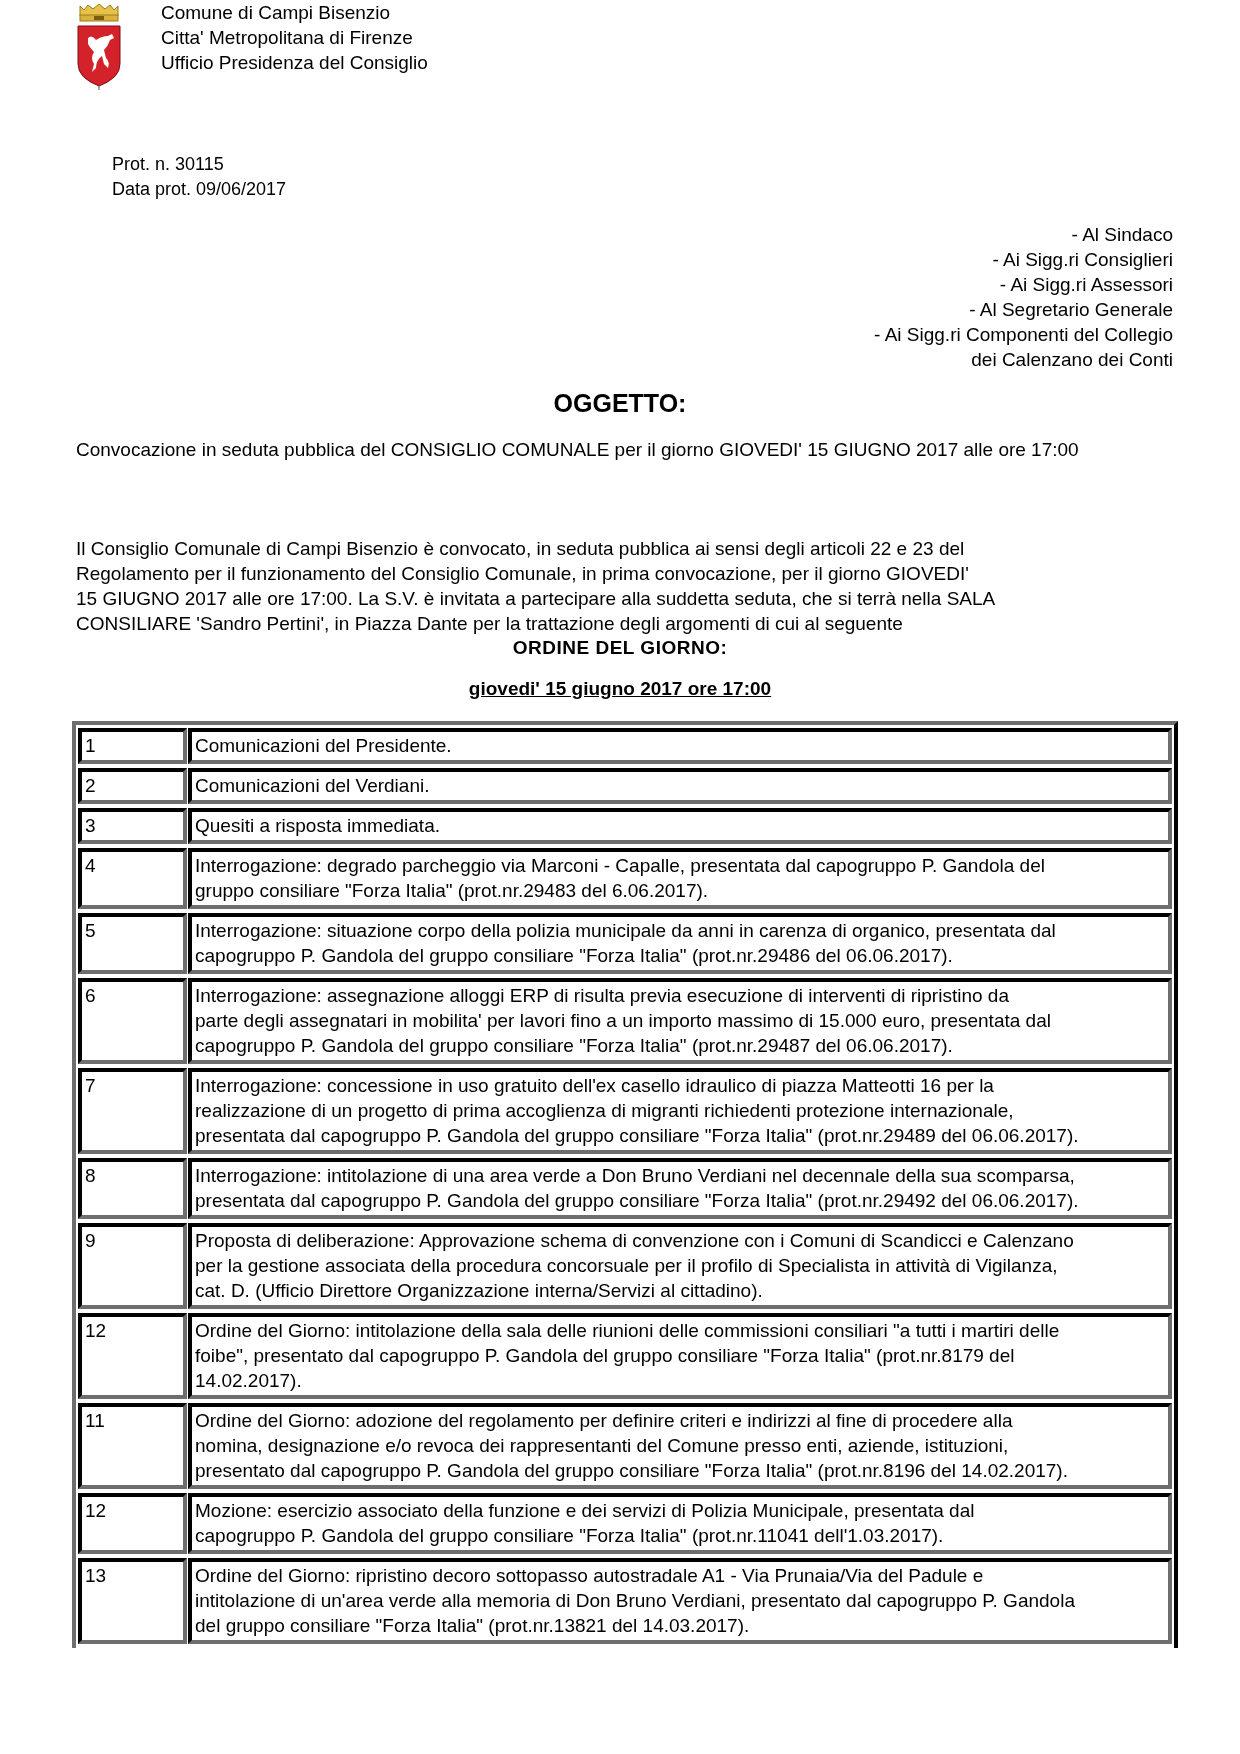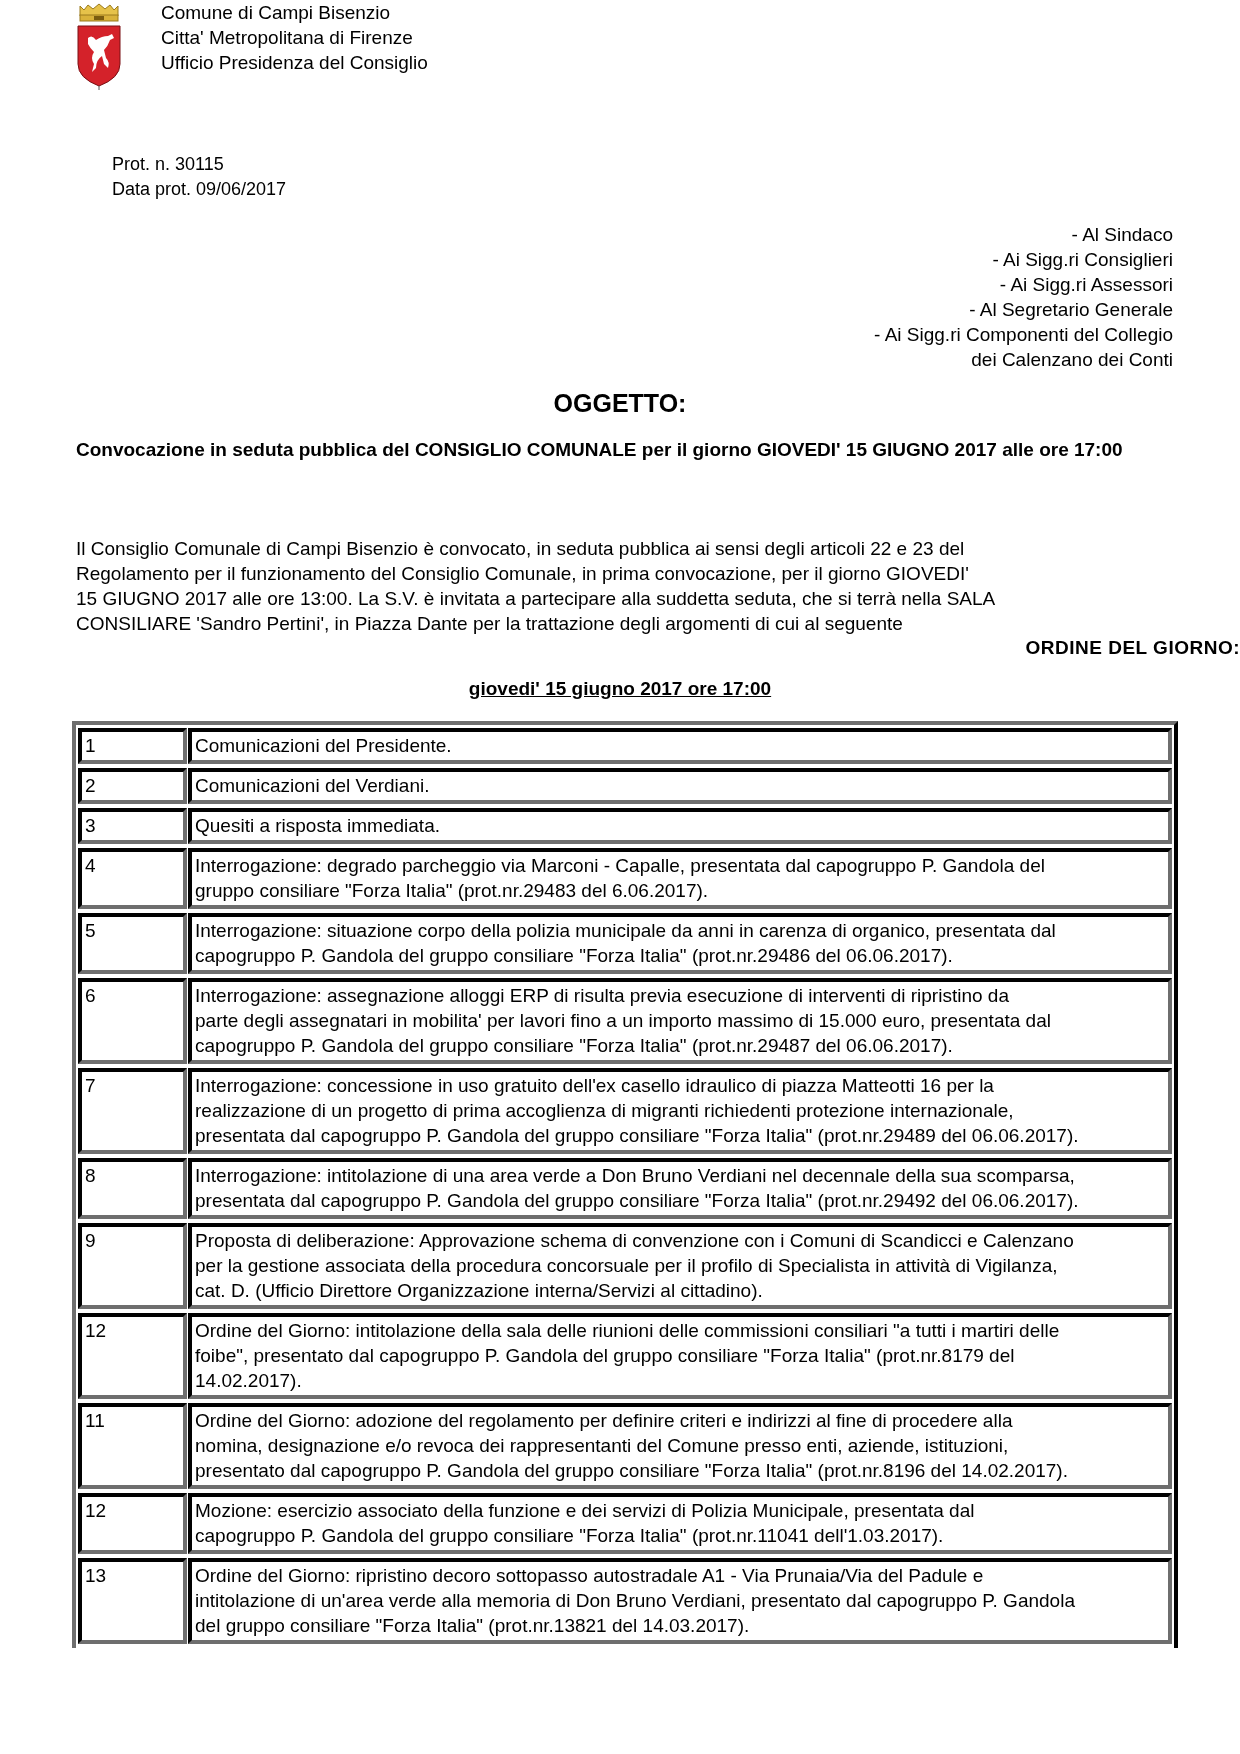--- a/index.html
+++ b/index.html
@@ -12,27 +12,27 @@
   .header-lines { left: 145px; top: 0px; font-size: 19px; line-height: 25px; margin-left: 16px; }
   .prot { left: 76px; top: 152px; font-size: 18px; line-height: 25px; margin-left: 36px; }
   .recipients {
     right: 67px; top: 222px; font-size: 19px; line-height: 25px; text-align: right;
   }
   .oggetto-label {
     left: 0; width: 1240px; top: 391px; text-align: center;
     font-size: 25px; font-weight: bold; line-height: 25px;
   }
   .subject {
-    left: 76px; width: 1100px; top: 437px; font-size: 19px; line-height: 25px; font-weight: bold;
+    left: 76px; width: 1100px; top: 437px; font-size: 19px; line-height: 25px; font-weight: normal;
   }
   .intro {
     left: 76px; width: 1060px; top: 536px; font-size: 19px; line-height: 25px;
   }
   .odg-title {
-    left: 0; width: 1240px; top: 635px; text-align: right;
+    left: 0; width: 1240px; top: 635px; text-align: center;
     font-size: 19px; font-weight: bold; line-height: 25px; letter-spacing: 0.5px;
   }
   .odg-date {
     left: 0; width: 1240px; top: 676px; text-align: center;
     font-size: 19px; font-weight: bold; line-height: 25px; text-decoration: underline;
   }
   .agenda {
     left: 72px; top: 721px; width: 1106px;
     border-top: 4px solid #6e6e6e; border-left: 4px solid #6e6e6e;
     border-right: 4px solid #000; border-bottom: 0;
@@ -84,21 +84,21 @@
   <div>- Ai Sigg.ri Componenti del Collegio</div>
   <div>dei Calenzano dei Conti</div>
 </div>
 
 <div class="abs oggetto-label">OGGETTO:</div>
 <div class="abs subject">Convocazione in seduta pubblica del CONSIGLIO COMUNALE per il giorno GIOVEDI' 15 GIUGNO 2017 alle ore 17:00</div>
 
 <div class="abs intro">
   <div>Il Consiglio Comunale di Campi Bisenzio è convocato, in seduta pubblica ai sensi degli articoli 22 e 23 del</div>
   <div>Regolamento per il funzionamento del Consiglio Comunale, in prima convocazione, per il giorno GIOVEDI'</div>
-  <div>15 GIUGNO 2017 alle ore 13:00. La S.V. è invitata a partecipare alla suddetta seduta, che si terrà nella SALA</div>
+  <div>15 GIUGNO 2017 alle ore 17:00. La S.V. è invitata a partecipare alla suddetta seduta, che si terrà nella SALA</div>
   <div>CONSILIARE 'Sandro Pertini', in Piazza Dante per la trattazione degli argomenti di cui al seguente</div>
 </div>
 
 <div class="abs odg-title">ORDINE DEL GIORNO:</div>
 <div class="abs odg-date">giovedi' 15 giugno 2017 ore 17:00</div>
 
 <div class="abs agenda">
   <table>
     <tbody id="agenda-body">
         <tr>

